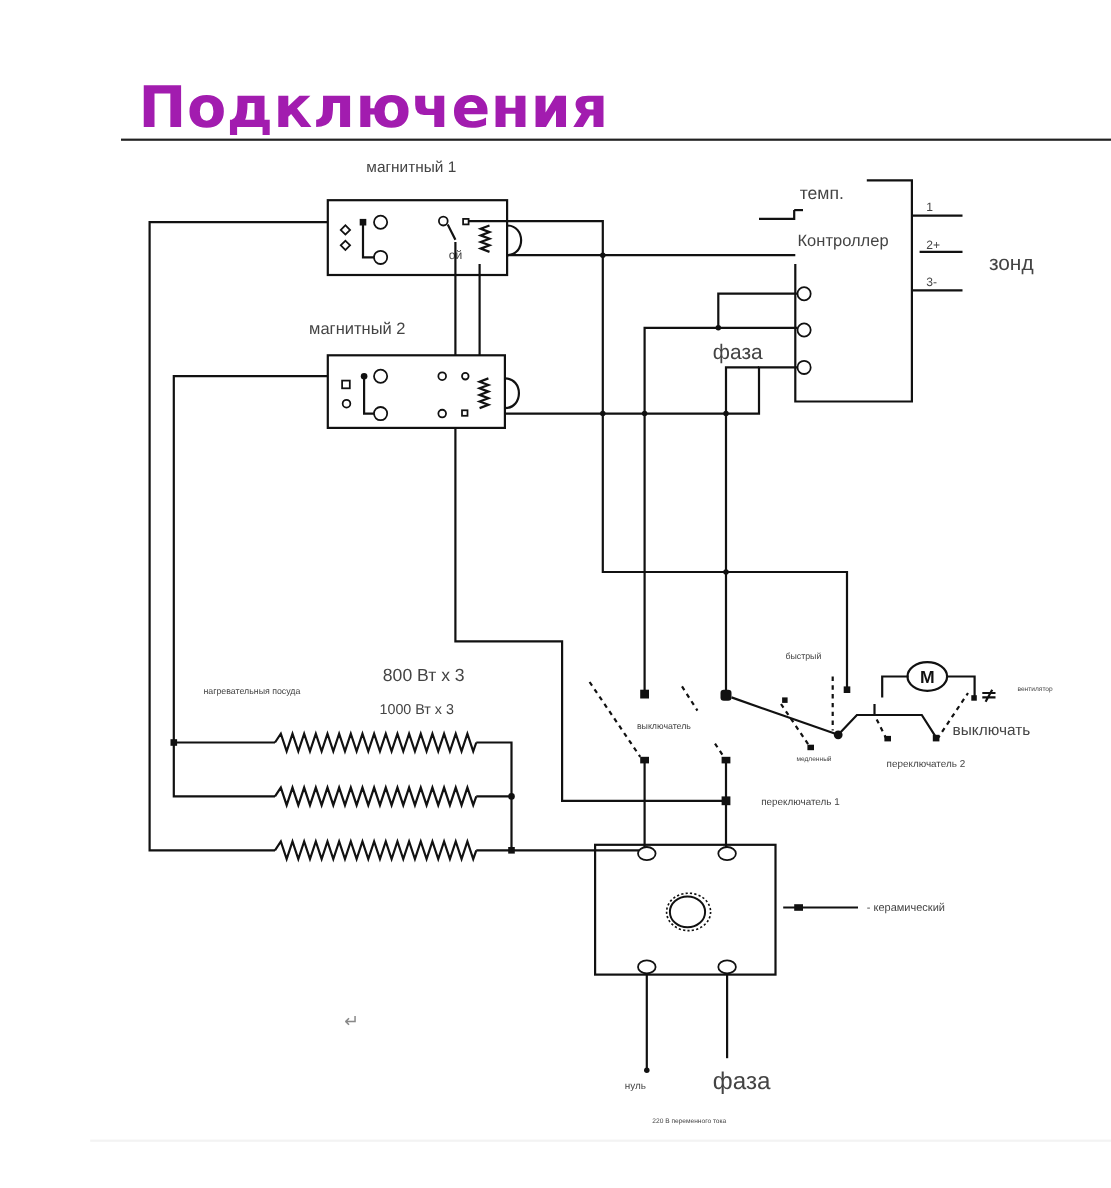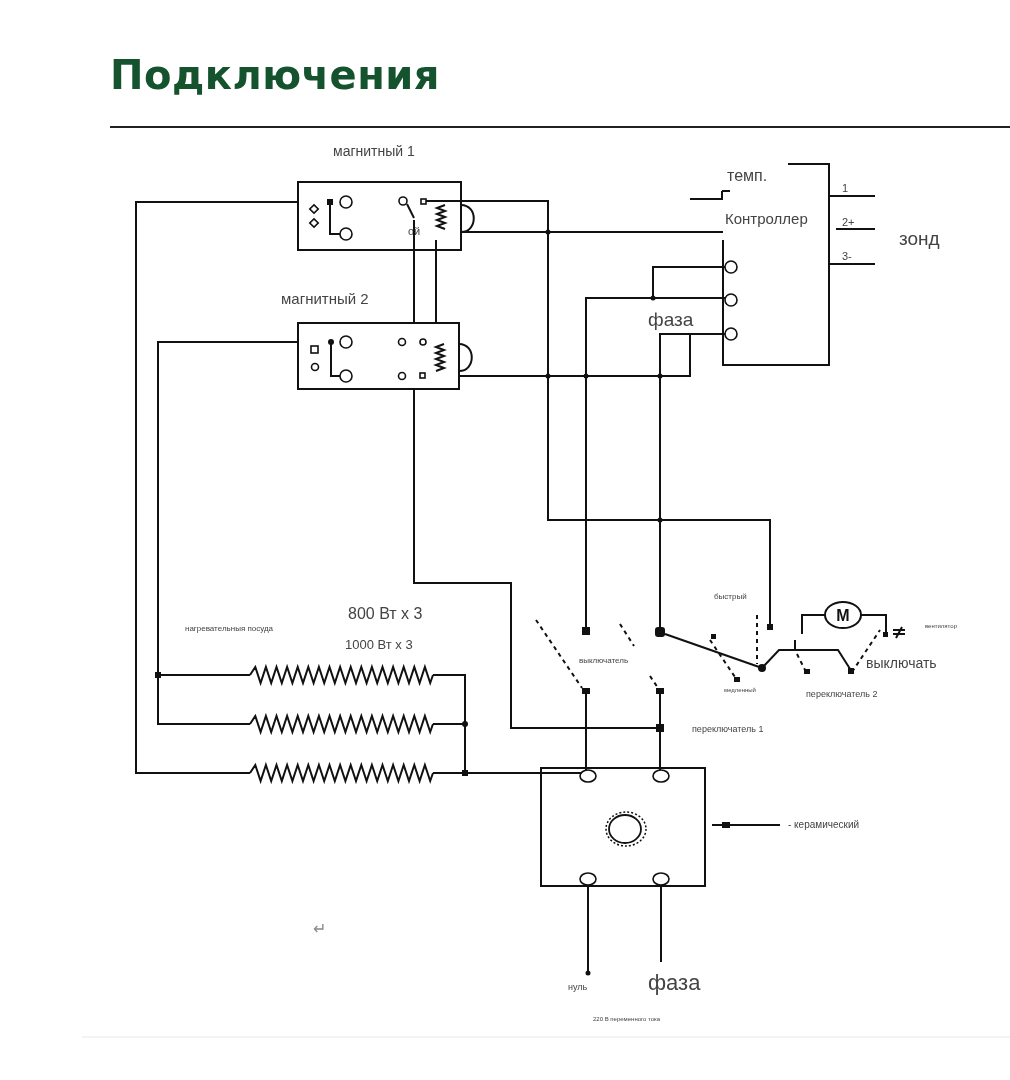--- a/index.html
+++ b/index.html
@@ -1,20 +1,20 @@
 <!DOCTYPE html>
 <html><head>
 <meta charset="utf-8">
 <style>
   html, body { margin: 0; padding: 0; background: #ffffff; }
   body { width: 1010px; height: 1080px; position: relative; overflow: hidden;
          font-family: "DejaVu Sans", sans-serif; color: #111; }
-  .title { position: absolute; left: 110px; top: 52px; margin: 0;
-           font-family: "DejaVu Sans", sans-serif; font-weight: bold; font-size: 40px;
-           letter-spacing: 0.5px; color: #14532d; }
+  .title { position: absolute; left: 110px; top: 52px; margin: 16px;
+           font-family: "DejaVu Sans", sans-serif; font-weight: bold; font-size: 52px;
+           letter-spacing: 0.5px; color: #a21caf; }
   .rule { position: absolute; left: 110px; top: 126px; width: 900px; height: 2px; background: #222; }
   .diagram { position: absolute; left: 0; top: 0; }
   .diagram text { font-family: "Liberation Sans", sans-serif; fill: #444; }
   .w { stroke: #111; stroke-width: 2; fill: none; }
   .dash { stroke: #111; stroke-width: 2; fill: none; stroke-dasharray: 4 4; }
   .term { stroke: #111; stroke-width: 1.6; fill: #fff; }
   .dot { fill: #111; }
   .bottom-band { position: absolute; left: 82px; top: 1036px; width: 928px; height: 2px; background: #f3f3f3; }
 </style>
 </head>

